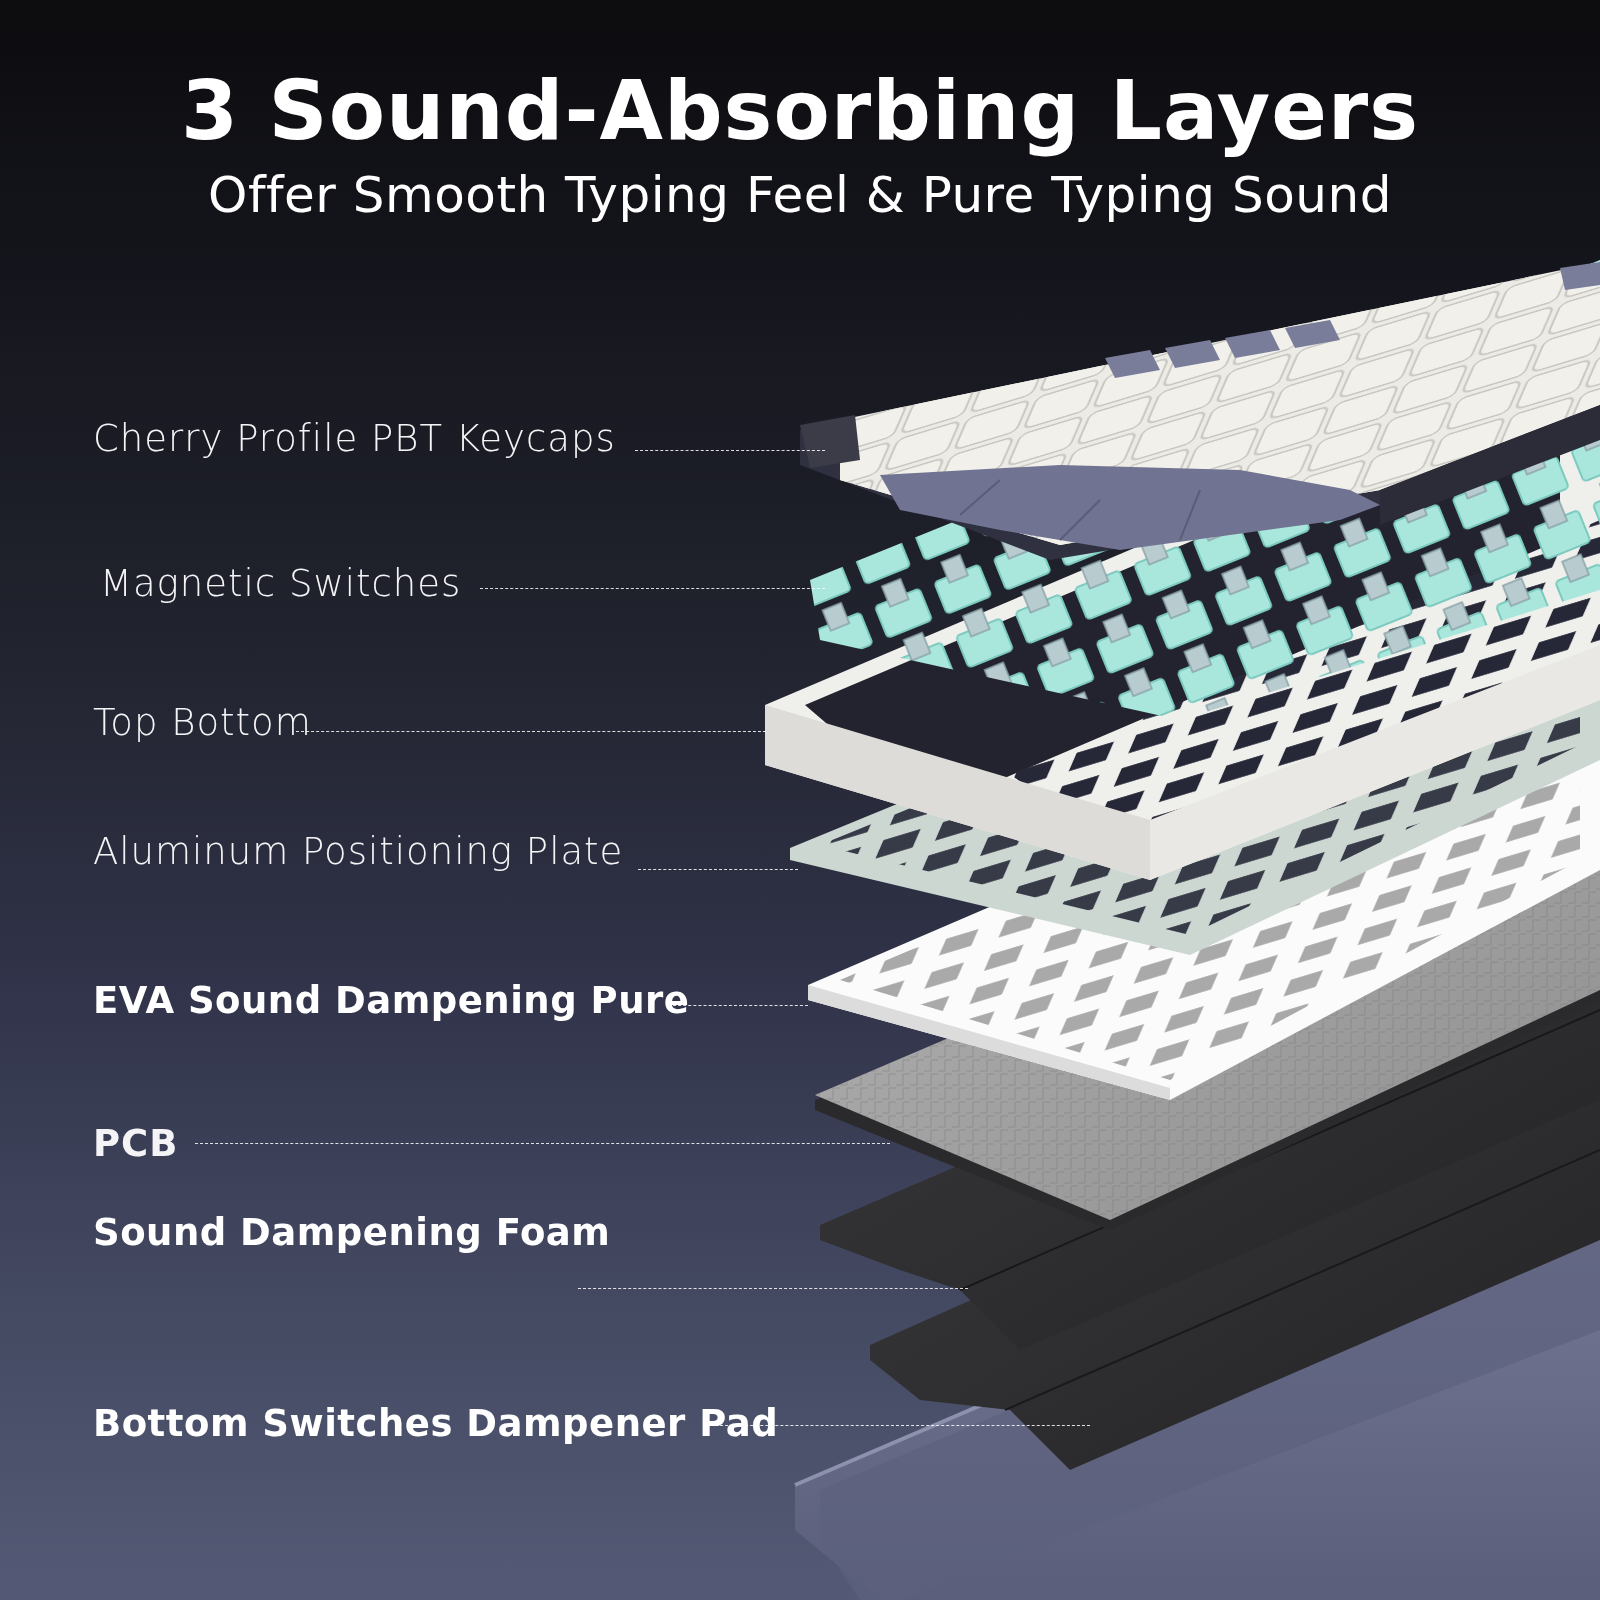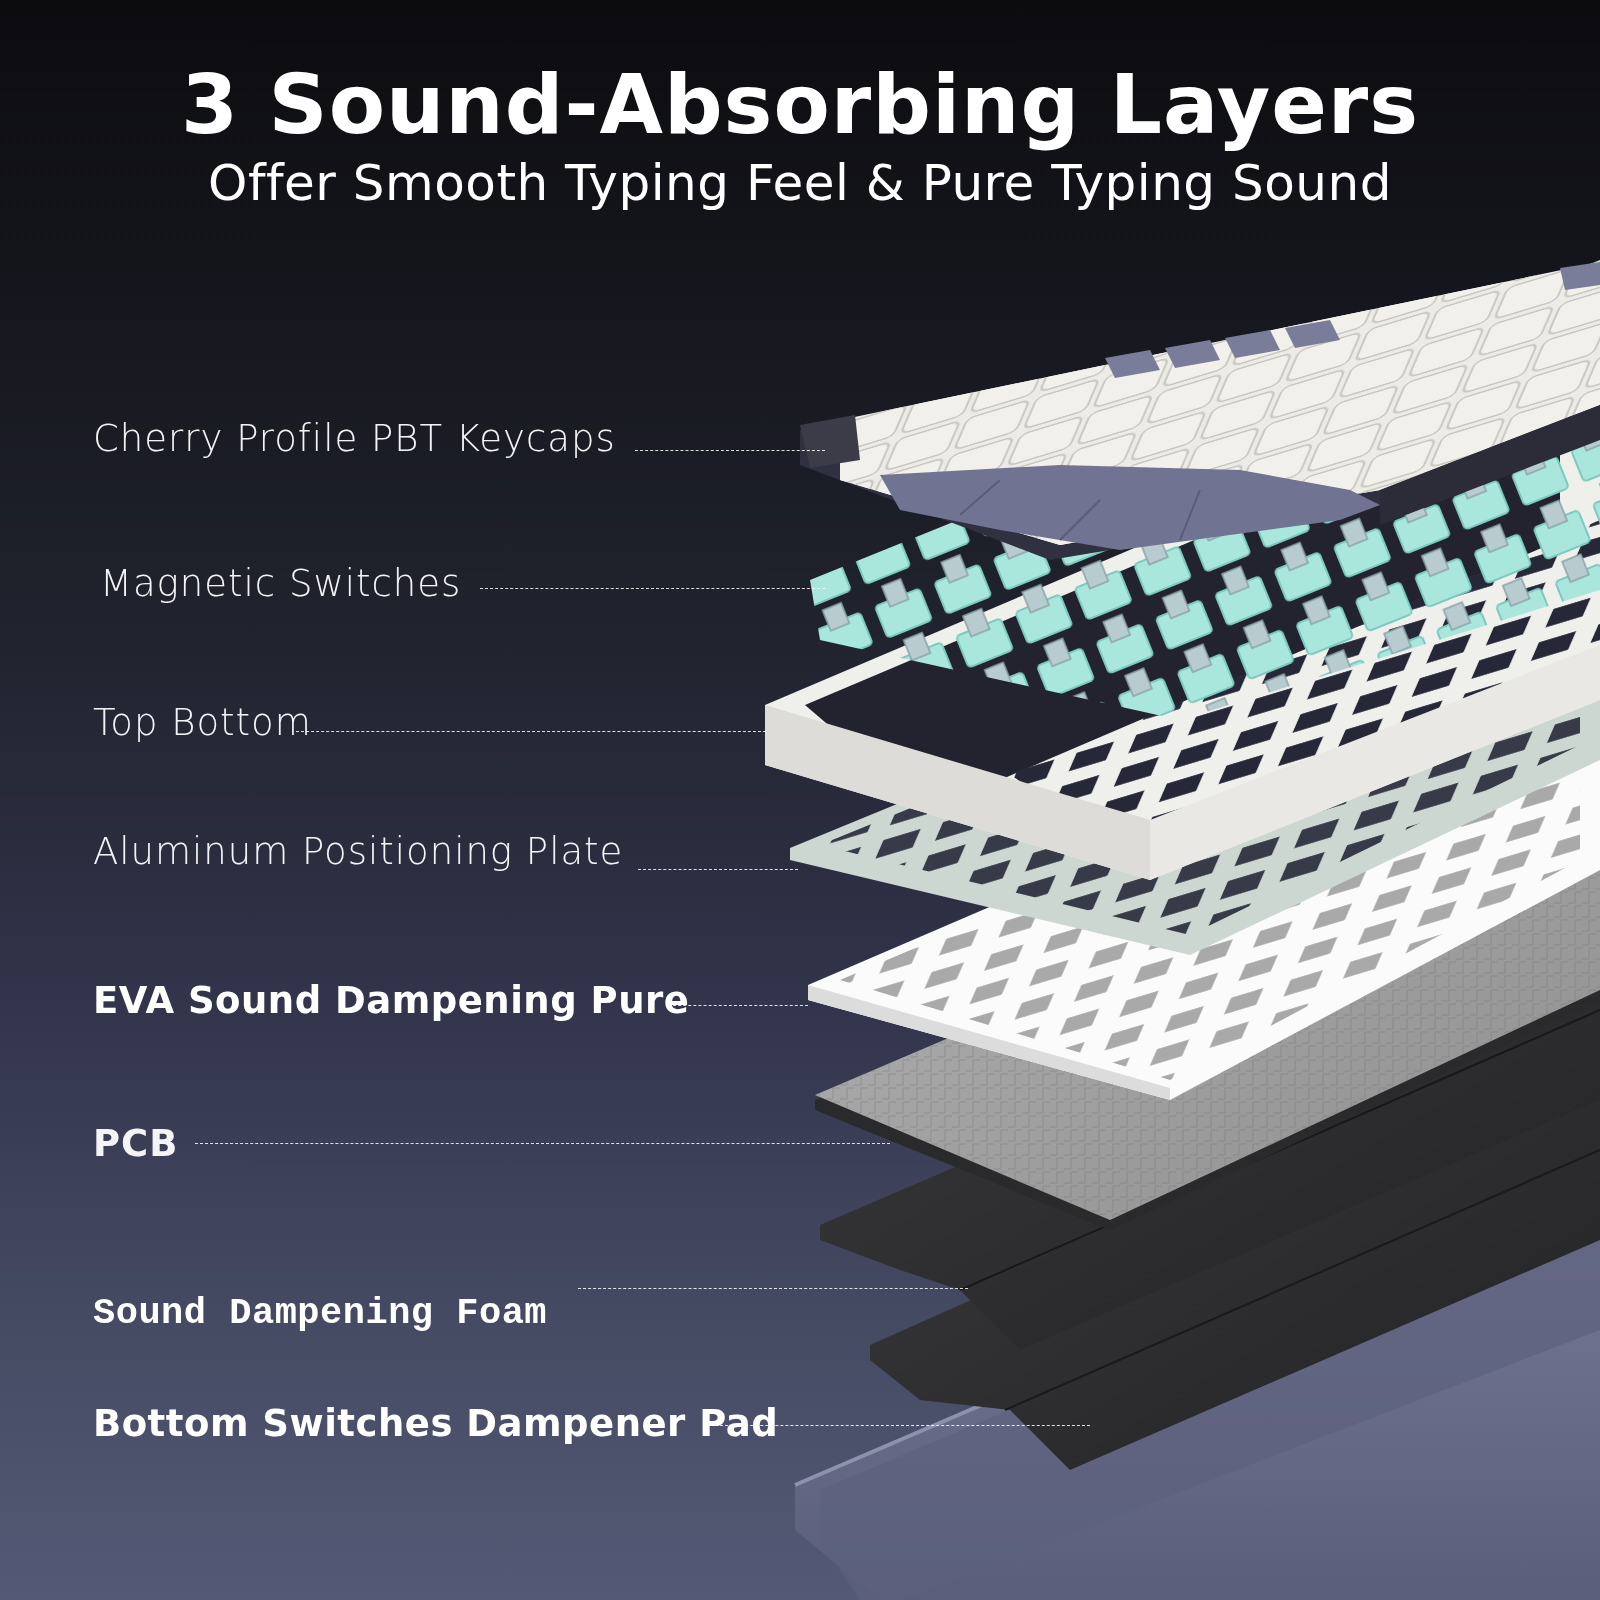--- a/index.html
+++ b/index.html
@@ -3,21 +3,21 @@
 <meta charset="utf-8">
 <style>
   html, body { margin: 0; padding: 0; }
   body {
     width: 1600px; height: 1600px; overflow: hidden; position: relative;
     background: linear-gradient(180deg, #0c0c0f 0%, #15161d 18%, #21232e 40%, #31344a 62%, #454a63 82%, #545a75 100%);
     font-family: "DejaVu Sans", sans-serif;
     color: #ffffff;
   }
   .header { position: absolute; left: 0; top: 52px; width: 1600px; text-align: center; }
-  .title { font-size: 82px; font-weight: bold; letter-spacing: 1px; line-height: 1; margin: 12px; }
+  .title { font-size: 82px; font-weight: bold; letter-spacing: 1px; line-height: 1; margin: 18px; }
   .subtitle { font-size: 50px; font-weight: normal; line-height: 1; letter-spacing: 0.5px; }
 
   .layer-label {
     position: absolute; left: 93px; font-size: 37px; line-height: 1;
     white-space: nowrap; letter-spacing: 1px; font-weight: 300; color: #f4f4f6;
   }
   .layer-label.bold { font-weight: bold; color: #ffffff; letter-spacing: 0.5px; }
   .leader {
     position: absolute; height: 0; border-top: 1px dashed rgba(255,255,255,0.85);
   }
@@ -141,17 +141,17 @@
 
 <div class="layer-label" style="top:833px;">Aluminum Positioning Plate</div>
 <div class="leader" style="left:638px; top:869px; width:160px;"></div>
 
 <div class="layer-label bold" style="top:982px;">EVA Sound Dampening Pure</div>
 <div class="leader" style="left:668px; top:1005px; width:140px;"></div>
 
 <div class="layer-label" style="top:1125px;font-weight:bold;">PCB</div>
 <div class="leader" style="left:195px; top:1143px; width:695px;"></div>
 
-<div class="layer-label bold" style="top:1295px;font-family:Liberation Mono, monospace;">Sound Dampening Foam</div>
+<div class="layer-label bold" style="top:1214px;">Sound Dampening Foam</div>
 <div class="leader" style="left:578px; top:1288px; width:390px;"></div>
 
 <div class="layer-label bold" style="top:1405px;">Bottom Switches Dampener Pad</div>
 <div class="leader" style="left:710px; top:1425px; width:380px;"></div>
 
 </body></html>

